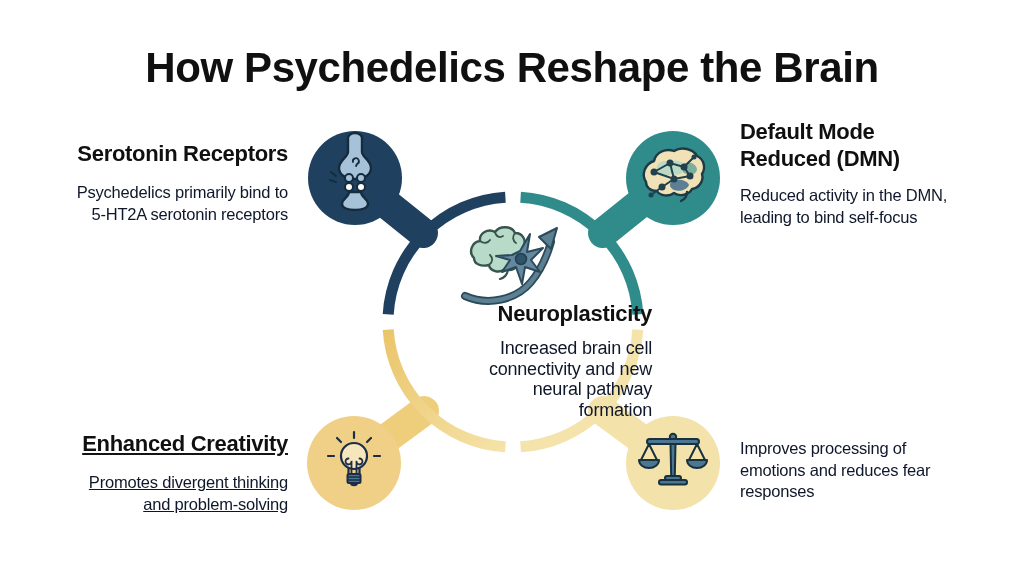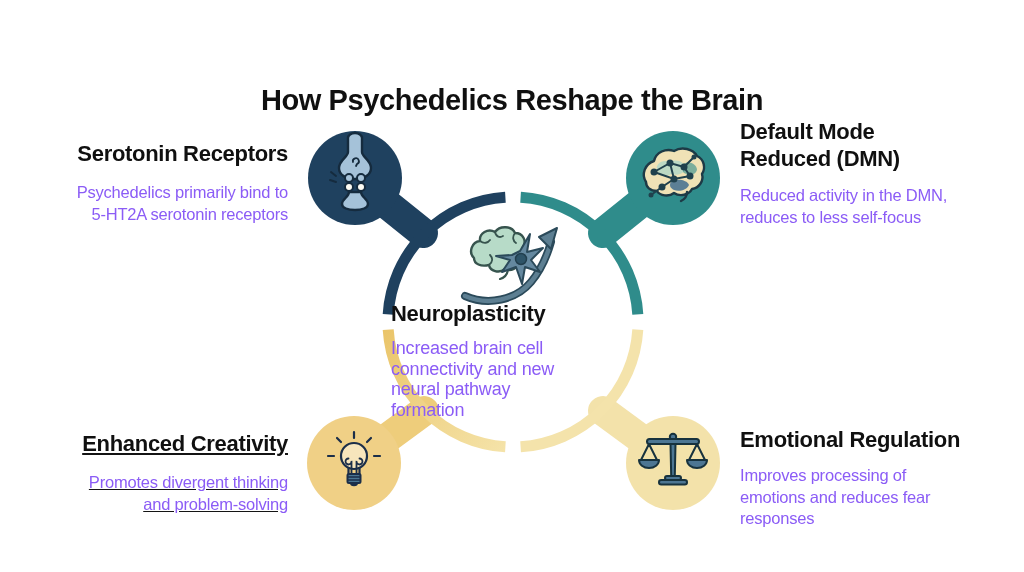--- a/index.html
+++ b/index.html
@@ -2,41 +2,41 @@
 <html><head>
 <meta charset="utf-8">
 <style>
   html,body{margin:0;padding:0;background:#ffffff;}
   .canvas{
     position:relative;width:1024px;height:572px;background:#ffffff;
     font-family:"Liberation Sans",sans-serif;color:#141414;overflow:hidden;
   }
   .title{
     position:absolute;top:44px;left:0;width:100%;text-align:center;
-    font-size:29px;font-weight:bold;letter-spacing:-0.4px;color:#101010;margin-top:40px;
+    font-size:42px;font-weight:bold;letter-spacing:-0.4px;color:#101010;
   }
   .diagram-svg{position:absolute;left:0;top:0;}
   .block{position:absolute;}
   .block .h{
     font-size:22px;font-weight:bold;line-height:27px;letter-spacing:-0.3px;
     white-space:pre-line;color:#101010;
   }
   .block .d{
     margin-top:15px;font-size:16.5px;line-height:21.5px;letter-spacing:-0.2px;
-    white-space:pre-line;color:#8b5cf6;
+    white-space:pre-line;color:#0f172a;
   }
   .align-right{text-align:right;}
   .align-left{text-align:left;}
   #blk-serotonin{left:8px;top:140px;width:280px;}
   #blk-dmn{left:740px;top:118px;width:272px;}
   #blk-dmn .d{margin-top:13px;}
   #blk-creativity{left:8px;top:430px;width:280px;text-decoration:underline;}
   #blk-emotion{left:740px;top:426px;width:280px;}
   #blk-emotion .d{margin-top:12px;}
-  #blk-center{left:391px;top:301px;width:244px;text-align:left;}
+  #blk-center{left:408px;top:301px;width:244px;text-align:right;}
   #blk-center .h{font-size:22px;line-height:26px;}
   #blk-center .d{margin-top:11px;font-size:18px;line-height:20.5px;}
 </style>
 </head>
 <body>
 
 <div class="canvas">
 
   <div class="title">How Psychedelics Reshape the Brain</div>
 
@@ -127,31 +127,30 @@
   <div class="block align-right" id="blk-serotonin">
     <div class="h">Serotonin Receptors</div>
     <div class="d">Psychedelics primarily bind to
 5-HT2A serotonin receptors</div>
   </div>
 
   <div class="block align-left" id="blk-dmn">
     <div class="h">Default Mode
 Reduced (DMN)</div>
     <div class="d">Reduced activity in the DMN,
-reduces to less self-focus</div>
+leading to bind self-focus</div>
   </div>
 
   <div class="block align-right" id="blk-creativity">
     <div class="h">Enhanced Creativity</div>
     <div class="d">Promotes divergent thinking
 and problem-solving</div>
   </div>
 
   <div class="block align-left" id="blk-emotion">
-    <div class="h">Emotional Regulation</div>
     <div class="d">Improves processing of
 emotions and reduces fear
 responses</div>
   </div>
 
   <div class="block" id="blk-center">
     <div class="h">Neuroplasticity</div>
     <div class="d">Increased brain cell
 connectivity and new
 neural pathway

